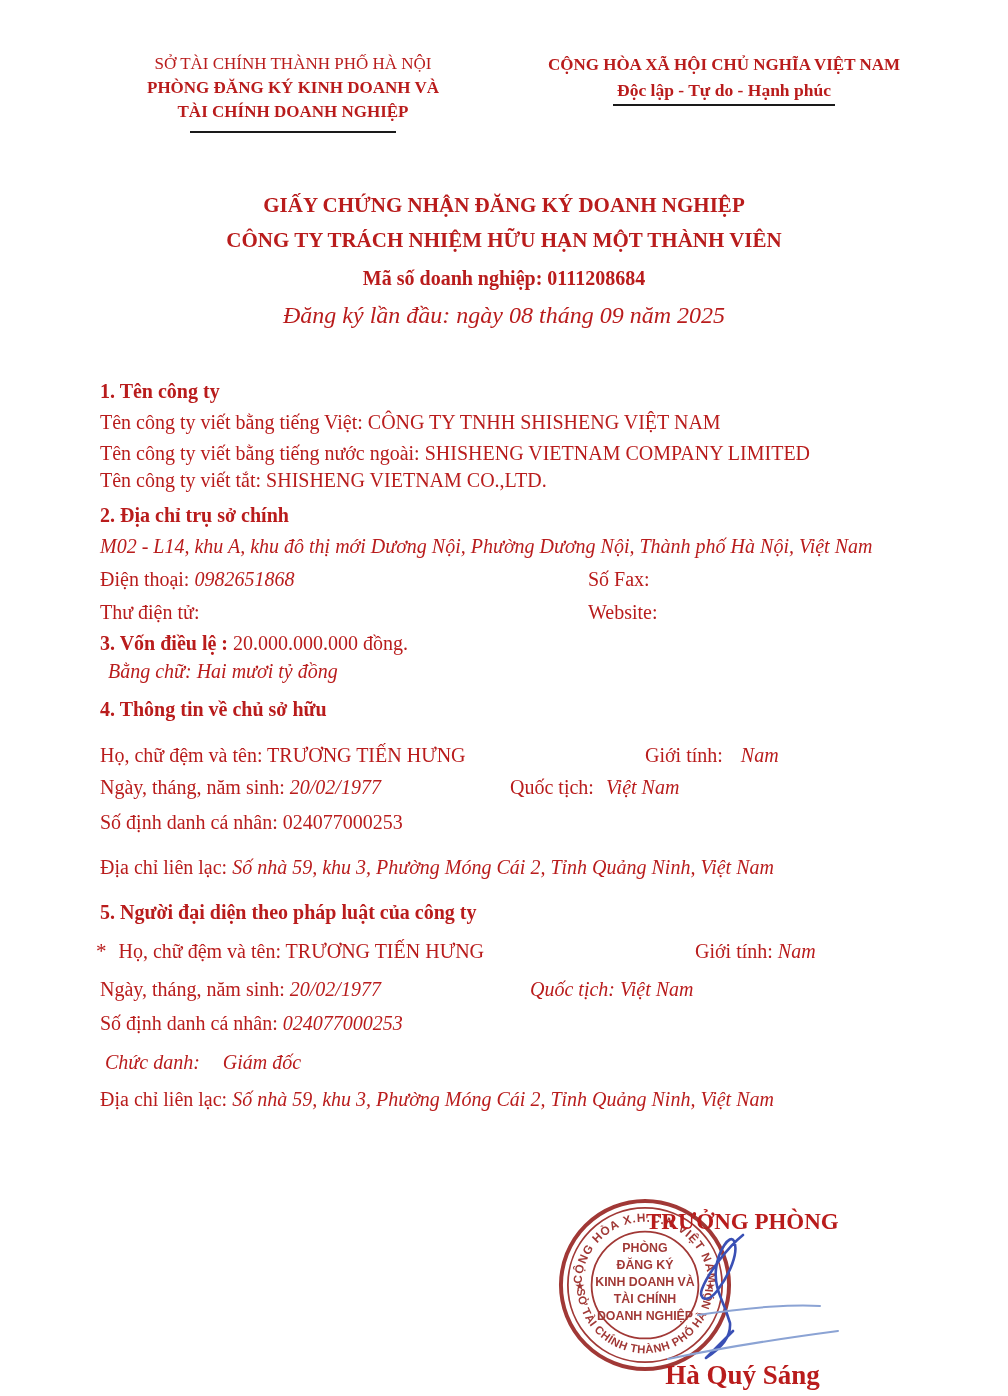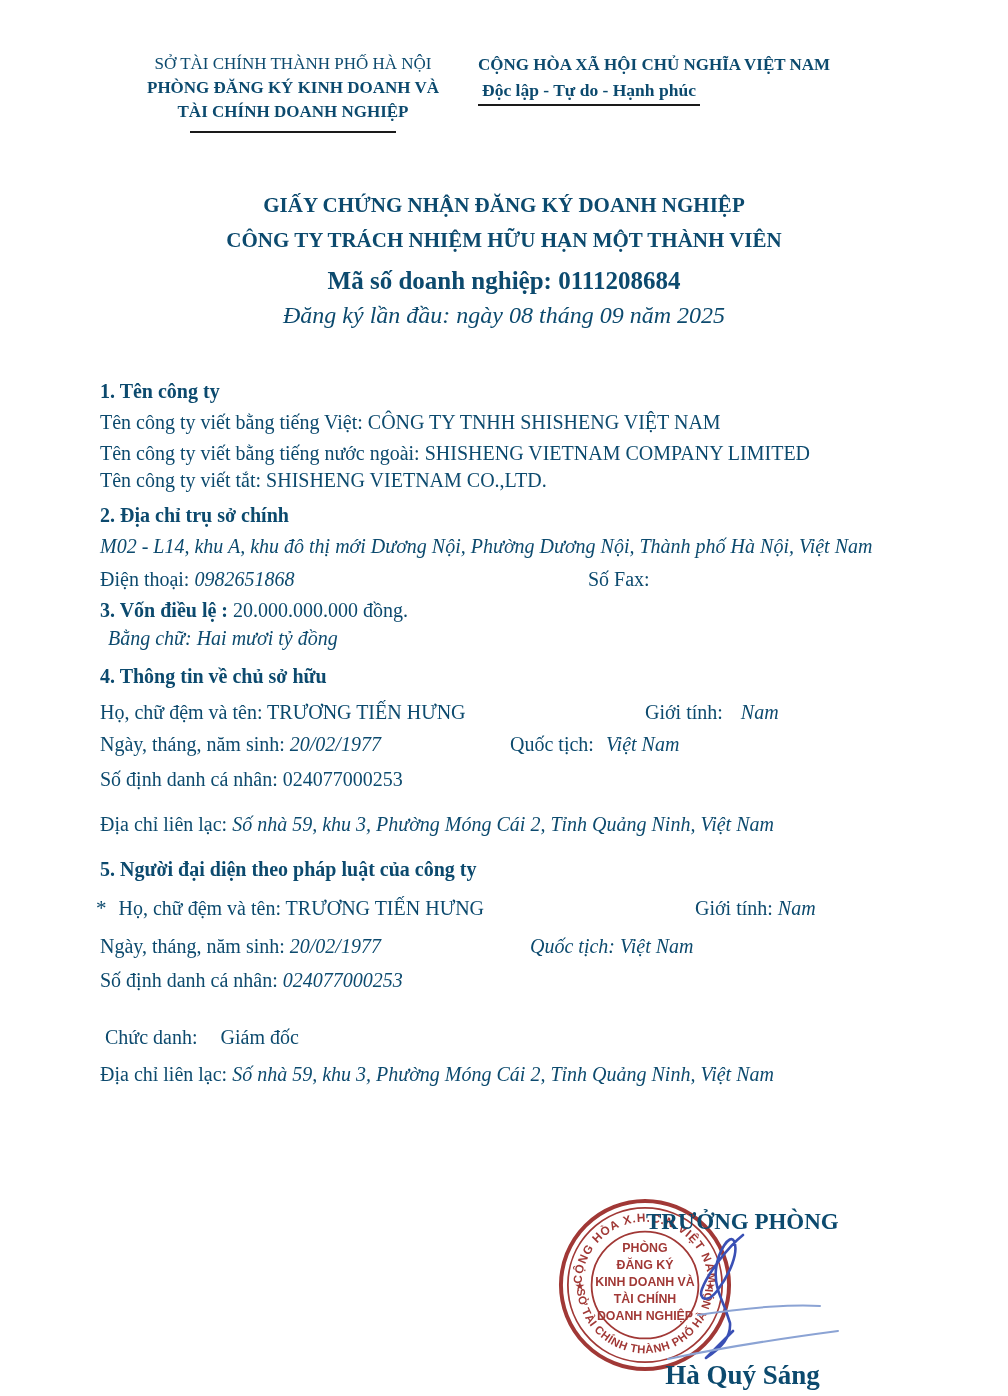--- a/index.html
+++ b/index.html
@@ -1,32 +1,32 @@
 <!DOCTYPE html>
 <html><head>
 <meta charset="utf-8">
 <style>
   html,body{margin:0;padding:0;background:#fff;}
   .page{
     position:relative;width:1008px;height:1396px;background:#ffffff;
-    font-family:"Liberation Serif", serif;color:#0c4a6e;overflow:hidden;
+    font-family:"Liberation Serif", serif;color:#b91c1c;overflow:hidden;
   }
   
   .hdr-left{position:absolute;top:52px;left:112px;width:362px;text-align:center;line-height:24px;}
   .hdr-left .l1{font-size:17px;}
   .hdr-left .l2{font-size:17px;font-weight:bold;}
   .hdr-left .rule{width:206px;border-top:2.5px solid #1a1a1a;margin:7px auto 0;}
-  .hdr-right{position:absolute;top:55px;left:478px;width:392px;text-align:left;}
+  .hdr-right{position:absolute;top:55px;left:528px;width:392px;text-align:center;}
   .hdr-right .l1{font-size:17px;font-weight:bold;}
   .hdr-right .l2{display:inline-block;font-size:17.5px;font-weight:bold;margin-top:5px;
                  padding:0 4px 3px;border-bottom:2.5px solid #1a1a1a;}
   
   .title{position:absolute;top:188px;left:0;width:100%;text-align:center;
          font-weight:bold;font-size:21px;line-height:35px;}
-  .taxcode{position:absolute;top:267px;left:0;width:100%;text-align:center;font-weight:bold;font-size:25px;}
+  .taxcode{position:absolute;top:267px;left:0;width:100%;text-align:center;font-weight:bold;font-size:20px;}
   .regline{position:absolute;top:302px;left:0;width:100%;text-align:center;font-style:italic;font-size:24px;}
   
   .body{position:absolute;top:378px;left:100px;width:812px;font-size:20px;line-height:27px;}
   .body p{margin:0;}
   .h{font-weight:bold;margin-left:5px;}
   .it{font-style:italic;}
   .row{position:relative;}
   .c-fax{position:absolute;left:488px;top:0;}
   .c-g4{position:absolute;left:545px;top:0;}
   .c-n4{position:absolute;left:410px;top:0;}
@@ -72,35 +72,36 @@
   <div class="body">
 
     <p class="h" style="">1. Tên công ty</p>
     <p style="margin-top:4px;" class="row"><span>Tên công ty viết bằng tiếng Việt: </span><span>CÔNG TY TNHH SHISHENG VIỆT NAM</span></p>
     <p style="margin-top:4px;max-width:770px;" class="row"><span>Tên công ty viết bằng tiếng nước ngoài: </span><span>SHISHENG VIETNAM COMPANY LIMITED</span></p>
     <p class="row"><span>Tên công ty viết tắt: </span><span>SHISHENG VIETNAM CO.,LTD.</span></p>
 
     <p class="h" style="margin-top:8px;">2. Địa chỉ trụ sở chính</p>
     <p class="it" style="margin-top:4px;max-width:790px;font-family:Liberation Serif, serif;">M02 - L14, khu A, khu đô thị mới Dương Nội, Phường Dương Nội, Thành phố Hà Nội, Việt Nam</p>
     <p class="row" style="margin-top:6px;"><span>Điện thoại: </span><span class="it">0982651868</span><span class="c-fax">Số Fax:</span></p>
+    <p class="row" style="margin-top:6px;"><span>Thư điện tử:</span><span class="c-fax">Website:</span></p>
 
     <p class="row" style="margin-top:4px;"><span class="h" style="margin-left:0;">3. Vốn điều lệ : </span><span>20.000.000.000 đồng.</span></p>
     <p class="it" style="margin-top:1px;margin-left:8px;">Bằng chữ: Hai mươi tỷ đồng</p>
 
     <p class="h" style="margin-top:11px;">4. Thông tin về chủ sở hữu</p>
-    <p class="row" style="margin-top:9px;"><span>Họ, chữ đệm và tên: </span><span>TRƯƠNG TIẾN HƯNG</span><span class="c-g4"><span>Giới tính:</span><span class="gap-lg"></span><span class="it">Nam</span></span></p>
+    <p class="row" style="margin-top:19px;"><span>Họ, chữ đệm và tên: </span><span>TRƯƠNG TIẾN HƯNG</span><span class="c-g4"><span>Giới tính:</span><span class="gap-lg"></span><span class="it">Nam</span></span></p>
     <p class="row" style="margin-top:5px;"><span>Ngày, tháng, năm sinh: </span><span class="it">20/02/1977</span><span class="c-n4"><span>Quốc tịch:</span><span class="gap-md"></span><span class="it">Việt Nam</span></span></p>
     <p class="row" style="margin-top:8px;"><span>Số định danh cá nhân: </span><span>024077000253</span></p>
     <p class="row" style="margin-top:18px;"><span>Địa chỉ liên lạc: </span><span class="it">Số nhà 59, khu 3, Phường Móng Cái 2, Tỉnh Quảng Ninh, Việt Nam</span></p>
 
     <p class="h" style="margin-top:18px;">5. Người đại diện theo pháp luật của công ty</p>
     <p class="row" style="margin-top:12px;"><span class="ast">*</span><span>Họ, chữ đệm và tên: </span><span>TRƯƠNG TIẾN HƯNG</span><span class="c-g5"><span>Giới tính: </span><span class="it">Nam</span></span></p>
     <p class="row" style="margin-top:11px;"><span>Ngày, tháng, năm sinh: </span><span class="it">20/02/1977</span><span class="c-n5 it"><span>Quốc tịch: </span><span>Việt Nam</span></span></p>
     <p class="row" style="margin-top:7px;"><span>Số định danh cá nhân: </span><span class="it">024077000253</span></p>
-    <p class="row" style="margin-top:30px;margin-left:5px;"><span>Chức danh: </span><span class="gap-lg"></span><span>Giám đốc</span></p>
+    <p class="row" style="margin-top:12px;margin-left:5px;font-style:italic;"><span>Chức danh: </span><span class="gap-lg"></span><span>Giám đốc</span></p>
     <p class="row" style="margin-top:10px;"><span>Địa chỉ liên lạc: </span><span class="it">Số nhà 59, khu 3, Phường Móng Cái 2, Tỉnh Quảng Ninh, Việt Nam</span></p>
   </div>
 
   <div class="sig-title">TRƯỞNG PHÒNG</div>
 
   <div class="stamp-wrap">
     <svg width="178" height="178" viewBox="0 0 180 180">
       <g stroke="#9a2a27" fill="none">
         <circle cx="90" cy="90" r="85" stroke-width="4"></circle>
         <circle cx="90" cy="90" r="78" stroke-width="1.8"></circle>

